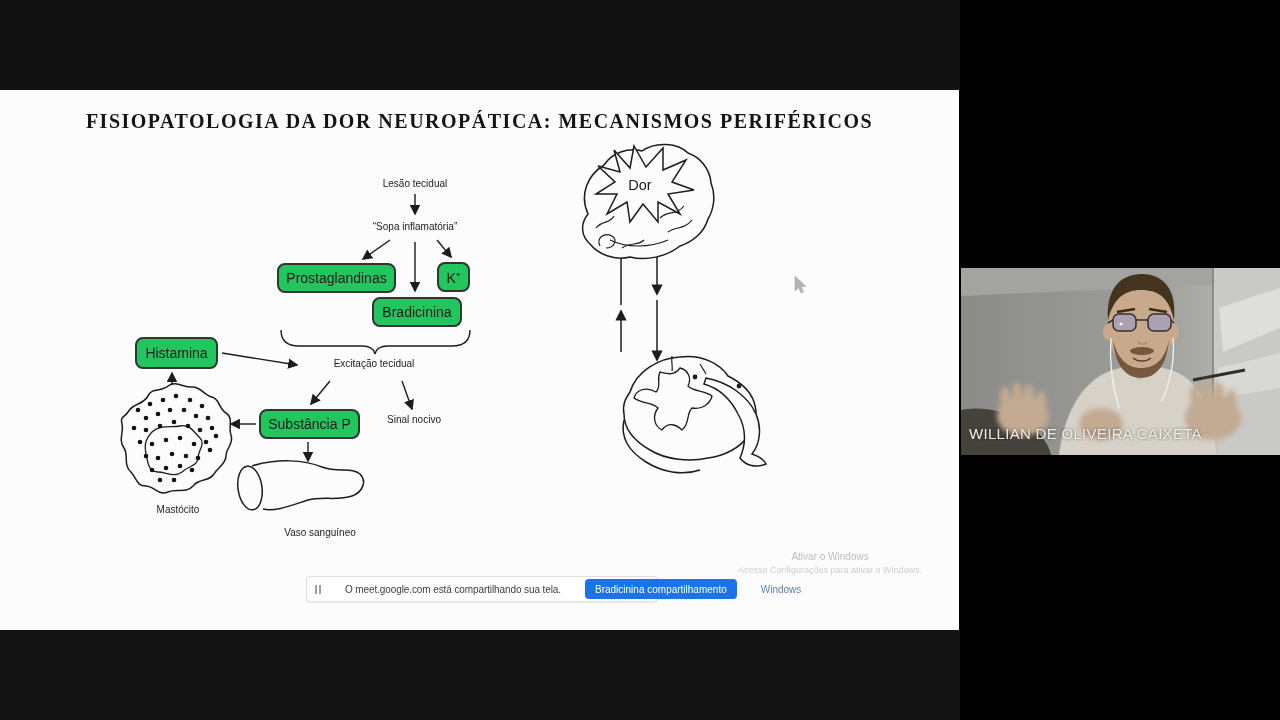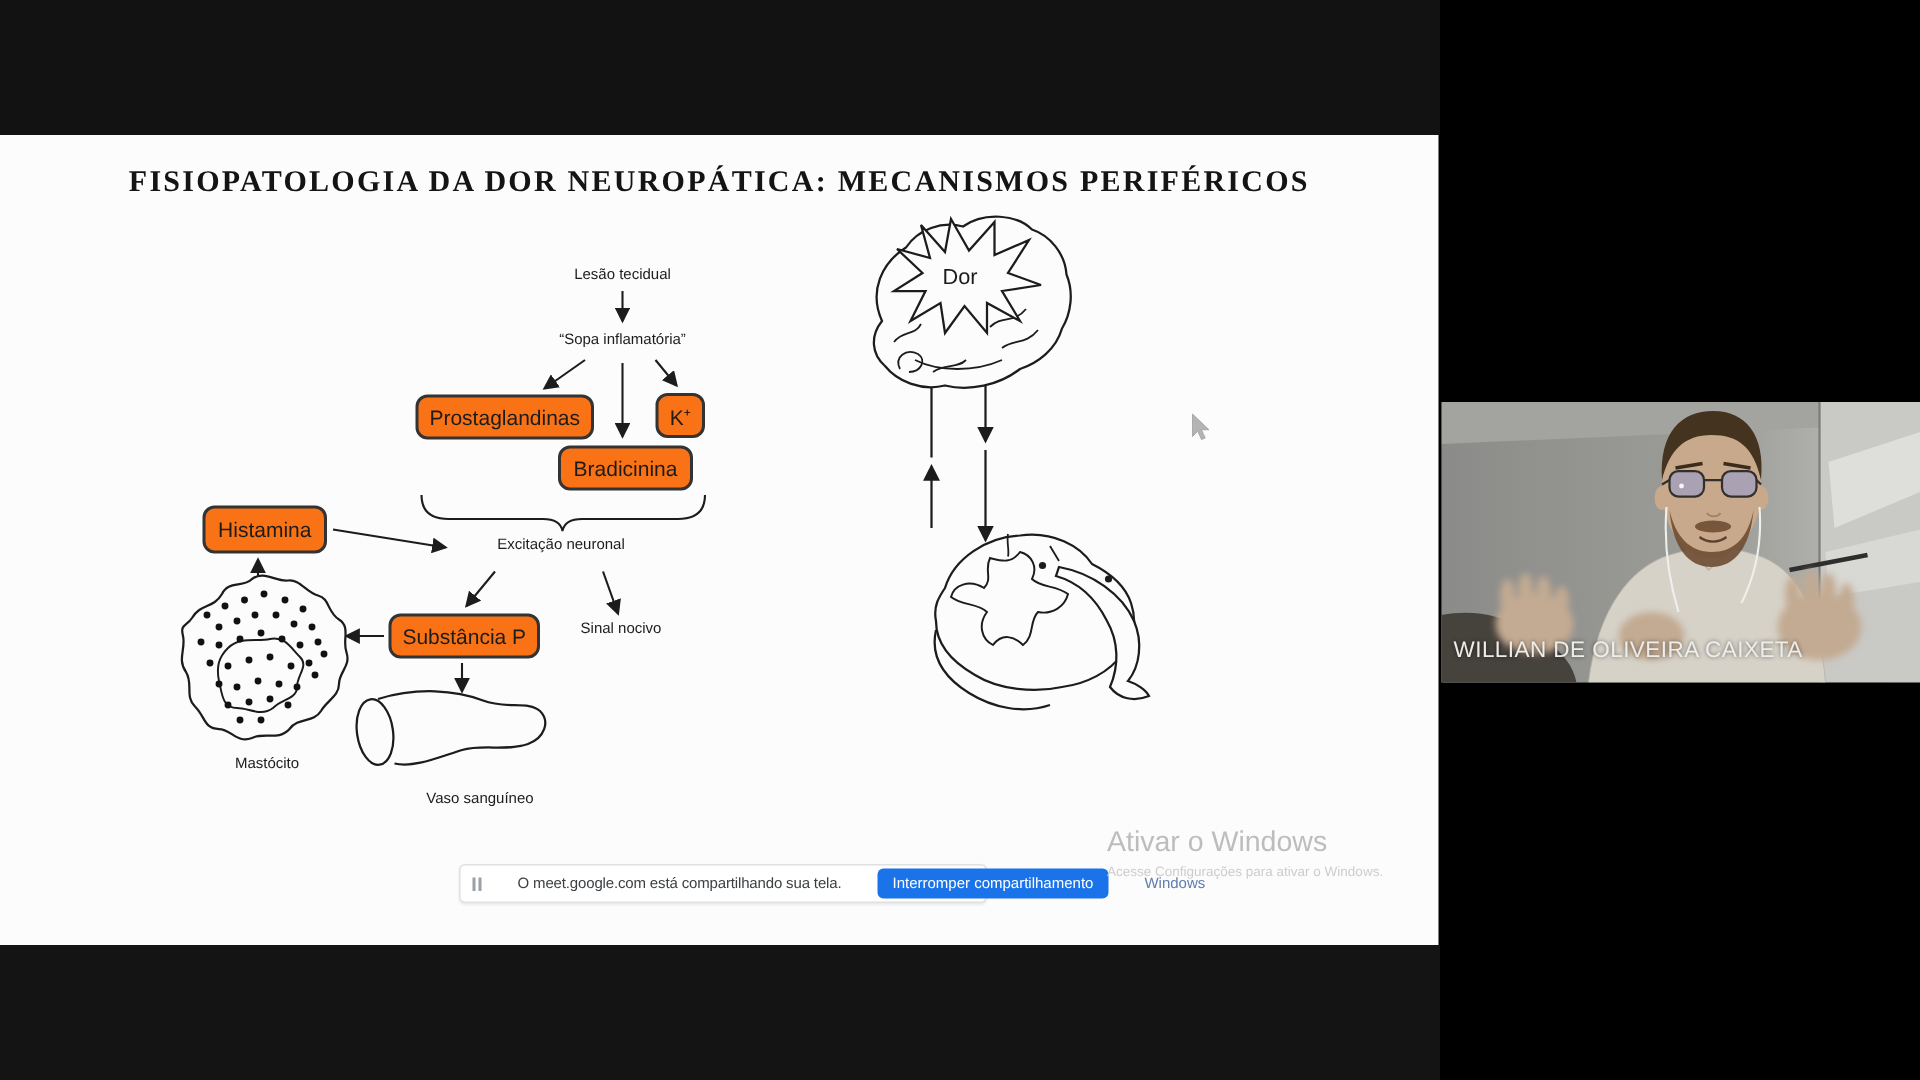--- a/index.html
+++ b/index.html
@@ -13,42 +13,42 @@
   .slide-title{
     position:absolute;left:0;top:20px;width:100%;text-align:center;
     font-family:"Liberation Serif",serif;font-weight:700;font-size:20px;
     letter-spacing:1.5px;color:#141414;
   }
   .lbl{
     position:absolute;transform:translateX(-50%);white-space:nowrap;
     font-size:10px;color:#1c1c1c;
   }
   .node-box{
-    position:absolute;border:2px solid #333;border-radius:8px;background:#f97316;
+    position:absolute;border:2px solid #333;border-radius:8px;background:#22c55e;
     display:flex;align-items:center;justify-content:center;
     font-size:14px;color:#1c1c1c;white-space:nowrap;box-sizing:border-box;
   }
   svg.diagram{position:absolute;left:0;top:0;width:960px;height:540px;}
   .share-bar{
     position:absolute;left:306px;top:486px;width:352px;height:26px;
     background:#fff;border:1px solid #e0e0e0;border-radius:4px;
     box-shadow:0 1px 2px rgba(0,0,0,.08);
     display:flex;align-items:center;gap:24px;padding:0 8px;box-sizing:border-box;
   }
   .pause-icon{display:flex;gap:2px;}
   .pause-icon span{display:block;width:2px;height:9px;background:#9aa0a6;}
   .share-msg{font-size:10px;color:#3c4043;letter-spacing:-0.1px;white-space:nowrap;}
   .stop-btn{
     border:none;border-radius:4px;background:#1a73e8;color:#fff;
     font-size:10px;font-family:"Liberation Sans",sans-serif;
     height:20px;padding:0 10px;white-space:nowrap;cursor:pointer;
   }
   .hide-btn{font-size:10px;color:#5f7dab;white-space:nowrap;cursor:pointer;background:none;border:none;padding:0;font-family:"Liberation Sans",sans-serif;}
   .win-mark{position:absolute;left:738px;top:461px;color:#bdbdbd;}
-  .win-mark .l1{font-size:19px;}
+  .win-mark .l1{font-size:10px;text-align:center;}
   .win-mark .l2{font-size:9px;color:#cdcdcd;margin-top:3px;}
   .webcam{
     position:absolute;left:961px;top:268px;width:353px;height:187px;
     background:#8f8f8d;overflow:hidden;
   }
   .cam-name{
     position:absolute;left:8px;top:157px;font-size:15px;letter-spacing:.3px;
     color:#ededea;text-shadow:0 0 3px rgba(0,0,0,.55);white-space:nowrap;
   }
 </style>
@@ -170,33 +170,33 @@
 
   <div class="lbl" style="left:415px;top:88px">Lesão tecidual</div>
   <div class="lbl" style="left:415px;top:131px">“Sopa inflamatória”</div>
 
   <div class="node-box" style="left:277px;top:173px;width:119px;height:30px">Prostaglandinas</div>
   <div class="node-box" style="left:437px;top:172px;width:33px;height:30px">K⁺</div>
   <div class="node-box" style="left:372px;top:207px;width:90px;height:30px">Bradicinina</div>
   <div class="node-box" style="left:135px;top:247px;width:83px;height:32px">Histamina</div>
   <div class="node-box" style="left:259px;top:319px;width:101px;height:30px">Substância P</div>
 
-  <div class="lbl" style="left:374px;top:268px">Excitação neuronal</div>
+  <div class="lbl" style="left:374px;top:268px">Excitação tecidual</div>
   <div class="lbl" style="left:414px;top:324px">Sinal nocivo</div>
   <div class="lbl" style="left:178px;top:414px">Mastócito</div>
   <div class="lbl" style="left:320px;top:437px">Vaso sanguíneo</div>
   <div class="lbl" style="left:640px;top:87px;font-size:14.5px">Dor</div>
 
   <div class="share-bar">
     <span class="pause-icon">
         <span></span>
         <span></span>
       </span>
     <span class="share-msg">O meet.google.com está compartilhando sua tela.</span>
-    <button class="stop-btn">Interromper compartilhamento</button>
+    <button class="stop-btn">Bradicinina compartilhamento</button>
     <button class="hide-btn">Windows</button>
   </div>
 
   <div class="win-mark">
     <div class="l1">Ativar o Windows</div>
     <div class="l2">Acesse Configurações para ativar o Windows.</div>
   </div>
 </div>
 
 <div class="webcam">

